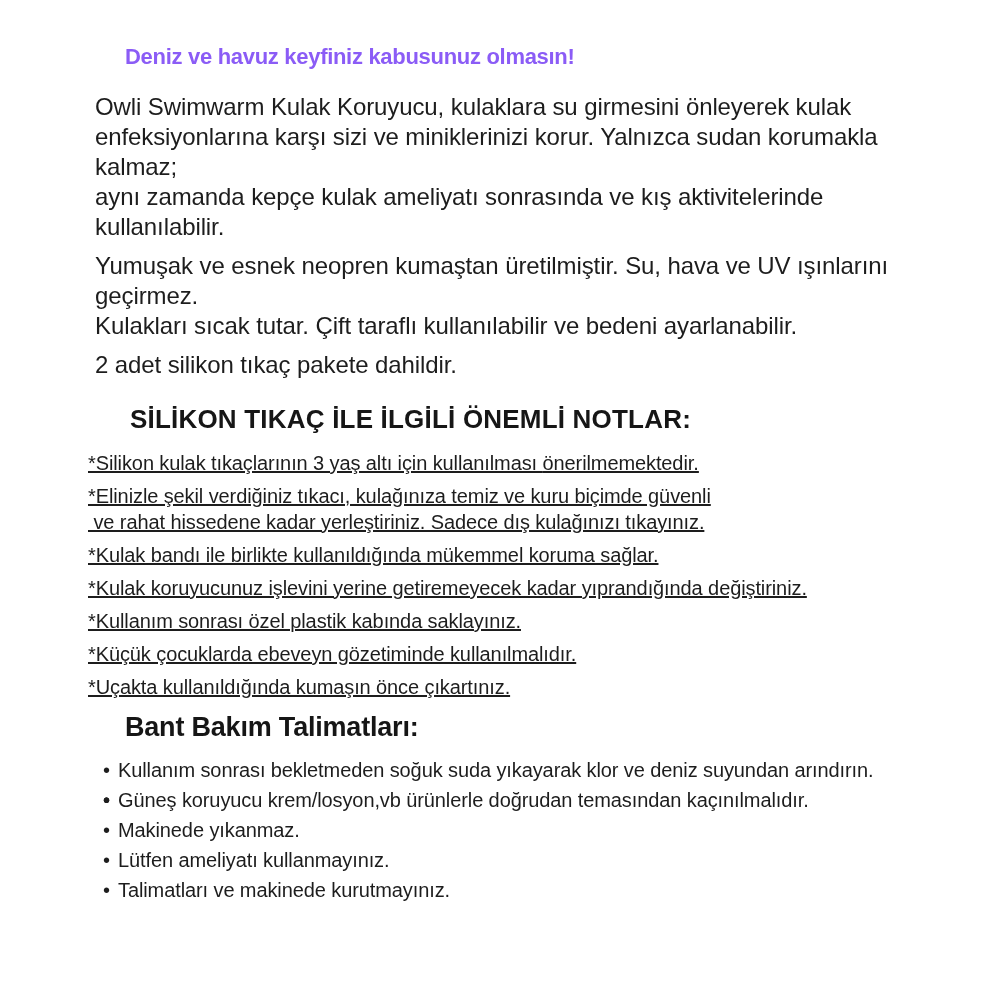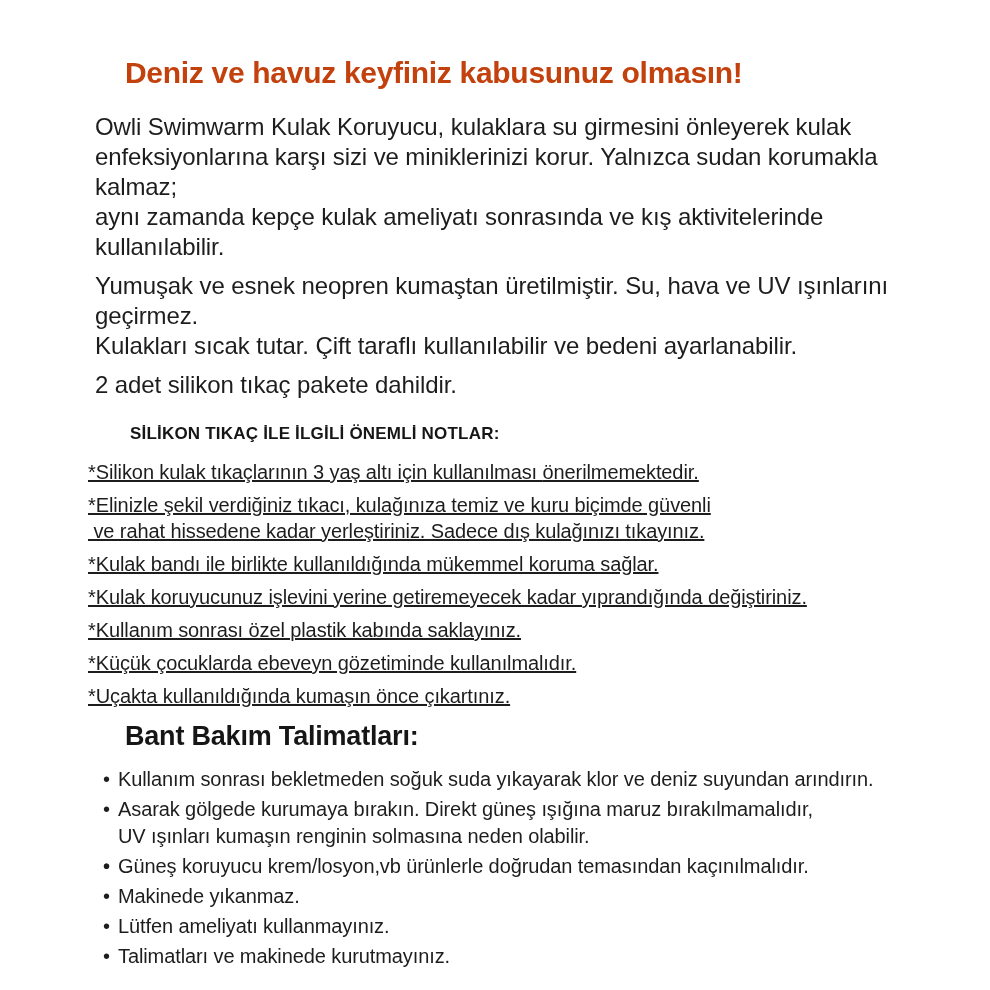--- a/index.html
+++ b/index.html
@@ -8,38 +8,38 @@
     width: 990px;
     height: 990px;
     overflow: hidden;
     background: #ffffff;
     color: #1d1d1d;
     font-family: "Liberation Sans", "DejaVu Sans", sans-serif;
   }
   .content { padding: 44px 34px 0 95px; }
 
   .title {
-    margin: 12px 0 22px 30px;
-    font-size: 30px;
+    margin: 0 0 22px 30px;
+    font-size: 22px;
     font-weight: 700;
     letter-spacing: -0.3px;
-    color: #c2410c;
+    color: #8b5cf6;
   }
 
   .para {
     margin: 0 0 9px 0;
     font-size: 24px;
     line-height: 30px;
     white-space: pre-line;
     letter-spacing: -0.1px;
   }
 
   .notes-heading {
     margin: 24px 0 15px 35px;
-    font-size: 17px;
+    font-size: 26px;
     font-weight: 700;
     letter-spacing: 0.2px;
     color: #161616;
   }
 
   ul.notes {
     list-style: none;
     margin: 0 0 0 -7px;
     padding: 0;
     text-decoration: underline;
@@ -106,22 +106,21 @@
       <li>*Kulak koruyucunuz işlevini yerine getiremeyecek kadar yıprandığında değiştiriniz.</li>
       <li>*Kullanım sonrası özel plastik kabında saklayınız.</li>
       <li>*Küçük çocuklarda ebeveyn gözetiminde kullanılmalıdır.</li>
       <li>*Uçakta kullanıldığında kumaşın önce çıkartınız.</li>
     </ul>
 
     <h3 class="care-heading">Bant Bakım Talimatları:</h3>
 
     <ul class="care">
       <li><span class="bullet">•</span><span>Kullanım sonrası bekletmeden soğuk suda yıkayarak klor ve deniz suyundan arındırın.</span></li>
-      <li><span class="bullet">•</span><span>Asarak gölgede kurumaya bırakın. Direkt güneş ışığına maruz bırakılmamalıdır,
-UV ışınları kumaşın renginin solmasına neden olabilir.</span></li>
+      <li><span class="bullet">•</span></li>
       <li><span class="bullet">•</span></li>
       <li><span class="bullet">•</span><span>Güneş koruyucu krem/losyon,vb ürünlerle doğrudan temasından kaçınılmalıdır.</span></li>
       <li><span class="bullet">•</span><span>Makinede yıkanmaz.</span></li>
       <li><span class="bullet">•</span><span>Lütfen ameliyatı kullanmayınız.</span></li>
       <li><span class="bullet">•</span><span>Talimatları ve makinede kurutmayınız.</span></li>
     </ul>
 
   </div>
 </div>
 

